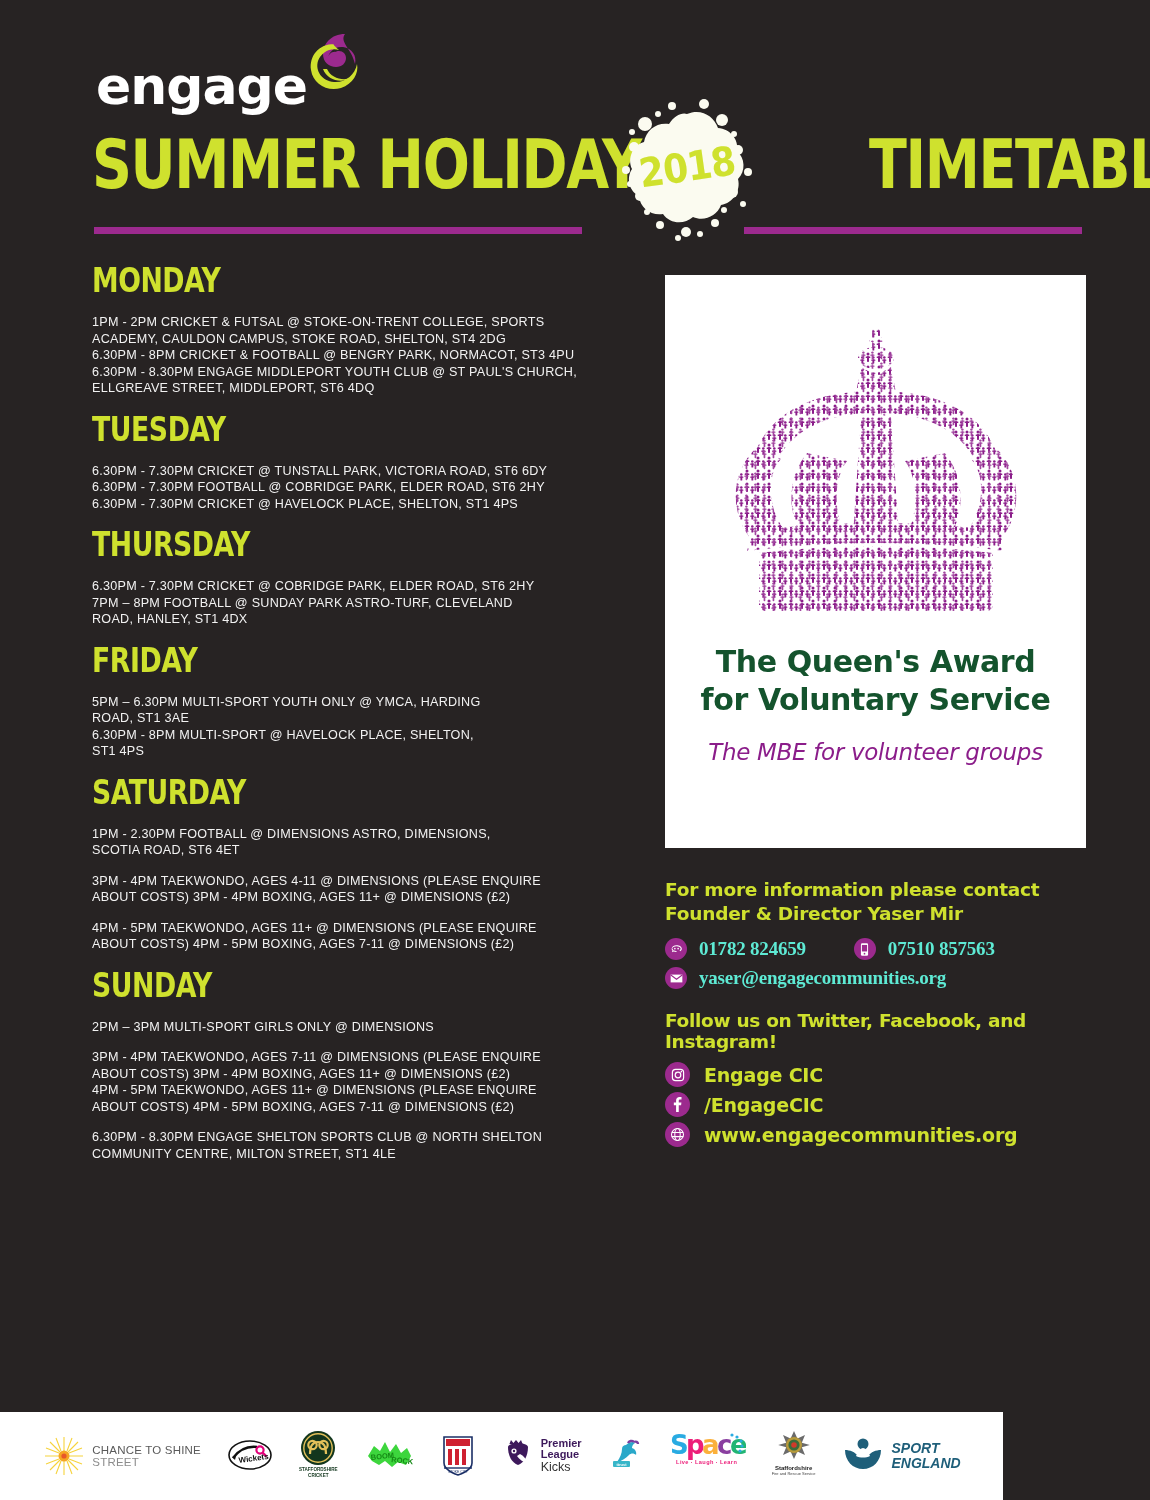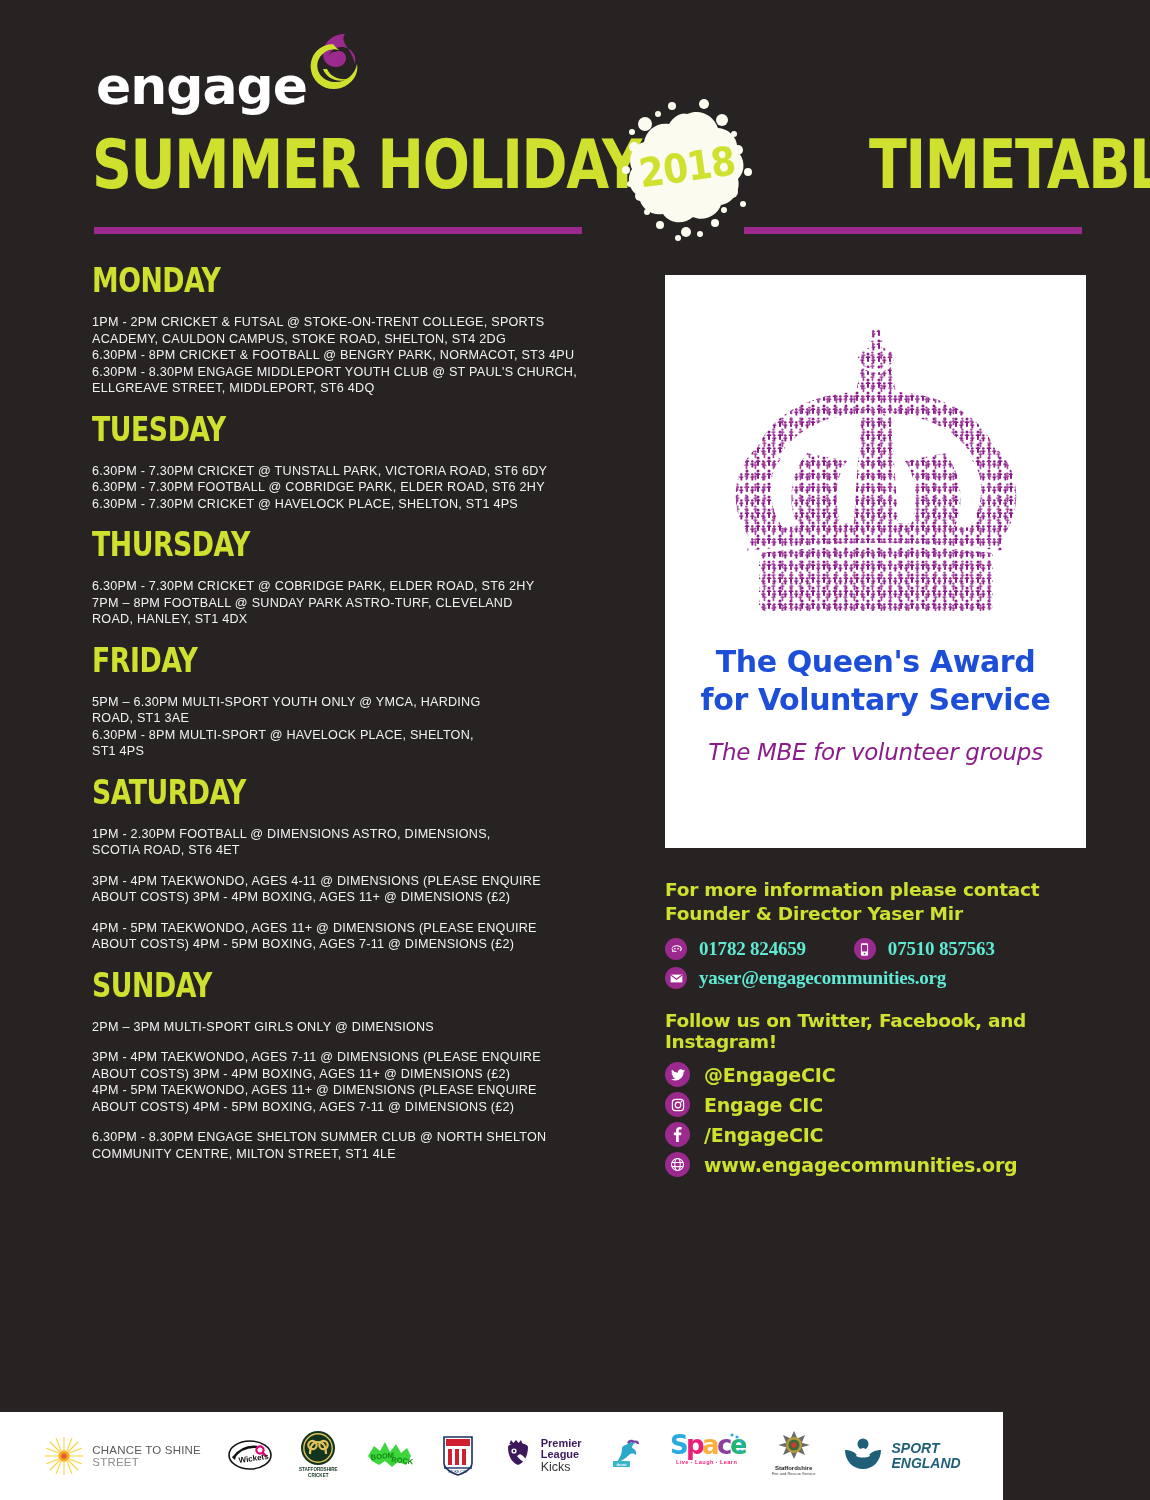--- a/index.html
+++ b/index.html
@@ -81,21 +81,21 @@
     position: absolute; left: 665px; top: 275px;
     width: 421px; height: 573px;
     background: #ffffff;
     display: flex; flex-direction: column; align-items: center;
   }
   .crown-holder { width: 330px; height: 300px; margin-top: 50px; position: relative; }
   .crown-holder svg { width: 100%; height: 100%; }
   .award-title {
     margin-top: 18px;
     font-family: "DejaVu Sans", sans-serif;
-    font-weight: 700; font-size: 30px; color: #1d4ed8;
+    font-weight: 700; font-size: 30px; color: #14532d;
     text-align: center; line-height: 38px;
     letter-spacing: -0.4px;
   }
   .award-sub {
     margin-top: 20px;
     font-family: "DejaVu Sans", sans-serif;
     font-style: italic; font-weight: 400; font-size: 23px; color: #8b1d8a;
     text-align: center; letter-spacing: -0.3px;
   }
 
@@ -271,21 +271,21 @@
         <div class="day-group">
           <div class="entry">2PM – 3PM MULTI-SPORT GIRLS ONLY @ DIMENSIONS</div>
         </div>
         <div class="day-group">
           <div class="entry">3PM - 4PM TAEKWONDO, AGES 7-11 @ DIMENSIONS (PLEASE ENQUIRE</div>
           <div class="entry">ABOUT COSTS) 3PM - 4PM BOXING, AGES 11+ @ DIMENSIONS (£2)</div>
           <div class="entry">4PM - 5PM TAEKWONDO, AGES 11+ @ DIMENSIONS (PLEASE ENQUIRE</div>
           <div class="entry">ABOUT COSTS) 4PM - 5PM BOXING, AGES 7-11 @ DIMENSIONS (£2)</div>
         </div>
         <div class="day-group">
-          <div class="entry">6.30PM - 8.30PM ENGAGE SHELTON SUMMER CLUB @ NORTH SHELTON</div>
+          <div class="entry">6.30PM - 8.30PM ENGAGE SHELTON SPORTS CLUB @ NORTH SHELTON</div>
           <div class="entry">COMMUNITY CENTRE, MILTON STREET, ST1 4LE</div>
         </div>
       </div>
     </div>
 
   <div class="award-panel">
     <div class="crown-holder">
       <svg viewBox="0 0 330 300" width="330" height="300" aria-hidden="true">
         <defs>
           <pattern id="people" width="11" height="13" patternUnits="userSpaceOnUse">
@@ -383,28 +383,20 @@
           </span>
           <span class="ctext">yaser@engagecommunities.org</span>
         </div>
       </div>
     </div>
   </div>
 
   <div class="social">
     <div class="social-head">Follow us on Twitter, Facebook, and Instagram!</div>
 
-    <div class="srow">
-      <span class="sbadge">
-        <svg width="14" height="12" viewBox="0 0 24 20" fill="currentColor">
-            <path d="M24 2.4c-.9.4-1.8.7-2.8.8 1-.6 1.8-1.6 2.2-2.7-1 .6-2 1-3.1 1.2A4.9 4.9 0 0 0 11.8 5c0 .4 0 .8.1 1.1A13.9 13.9 0 0 1 1.7.9a4.9 4.9 0 0 0 1.5 6.5c-.8 0-1.6-.2-2.2-.6v.1c0 2.3 1.7 4.3 3.9 4.7-.4.1-.9.2-1.3.2-.3 0-.6 0-.9-.1a4.9 4.9 0 0 0 4.6 3.4A9.9 9.9 0 0 1 0 17.1a14 14 0 0 0 7.5 2.2c9.1 0 14-7.5 14-14v-.6c1-.7 1.8-1.6 2.5-2.3z"></path>
-          </svg>
-      </span>
-      <span class="stext">@EngageCIC</span>
-    </div>
 
     <div class="srow">
       <span class="sbadge">
         <svg width="14" height="14" viewBox="0 0 20 20" fill="none" stroke="currentColor" stroke-width="1.7">
             <rect x="2" y="2" width="16" height="16" rx="4.5"></rect>
             <circle cx="10" cy="10" r="4"></circle>
             <circle cx="14.8" cy="5.2" r="1.1" fill="currentColor" stroke="none"></circle>
           </svg>
       </span>
       <span class="stext">Engage CIC</span>

